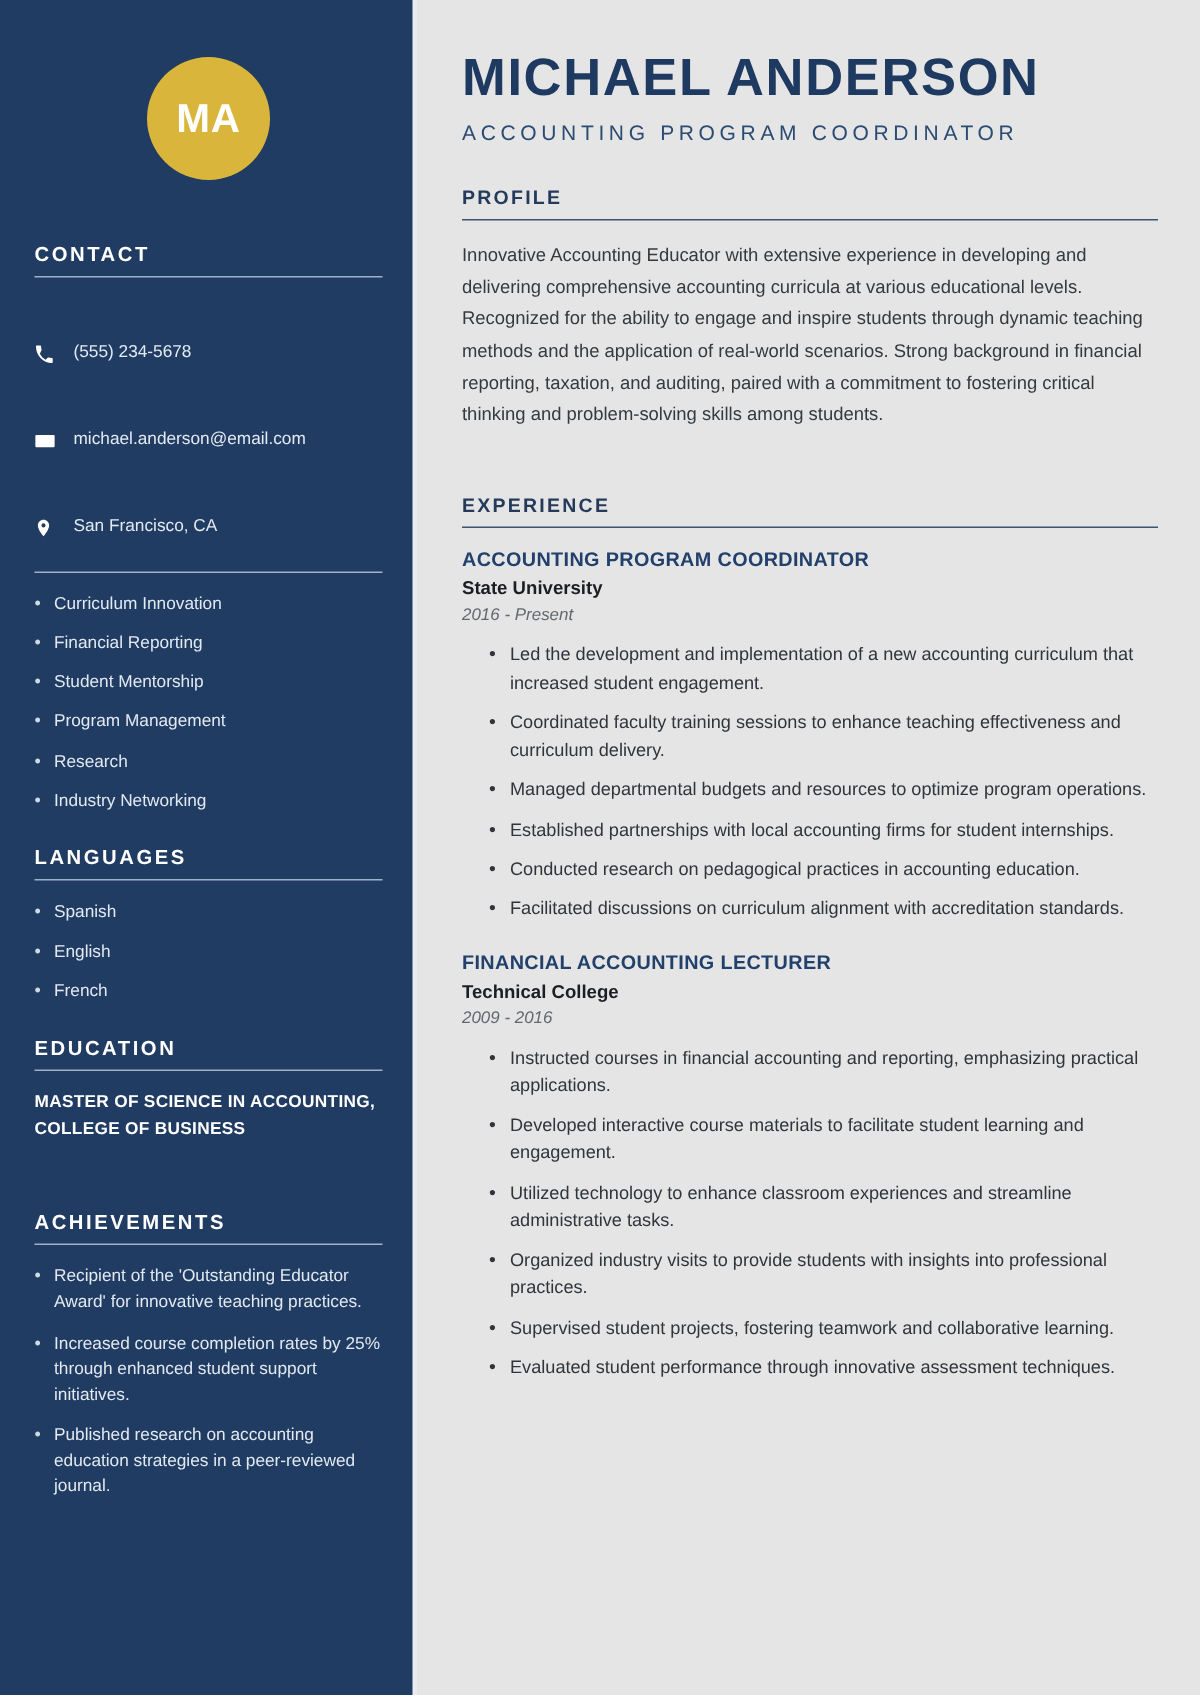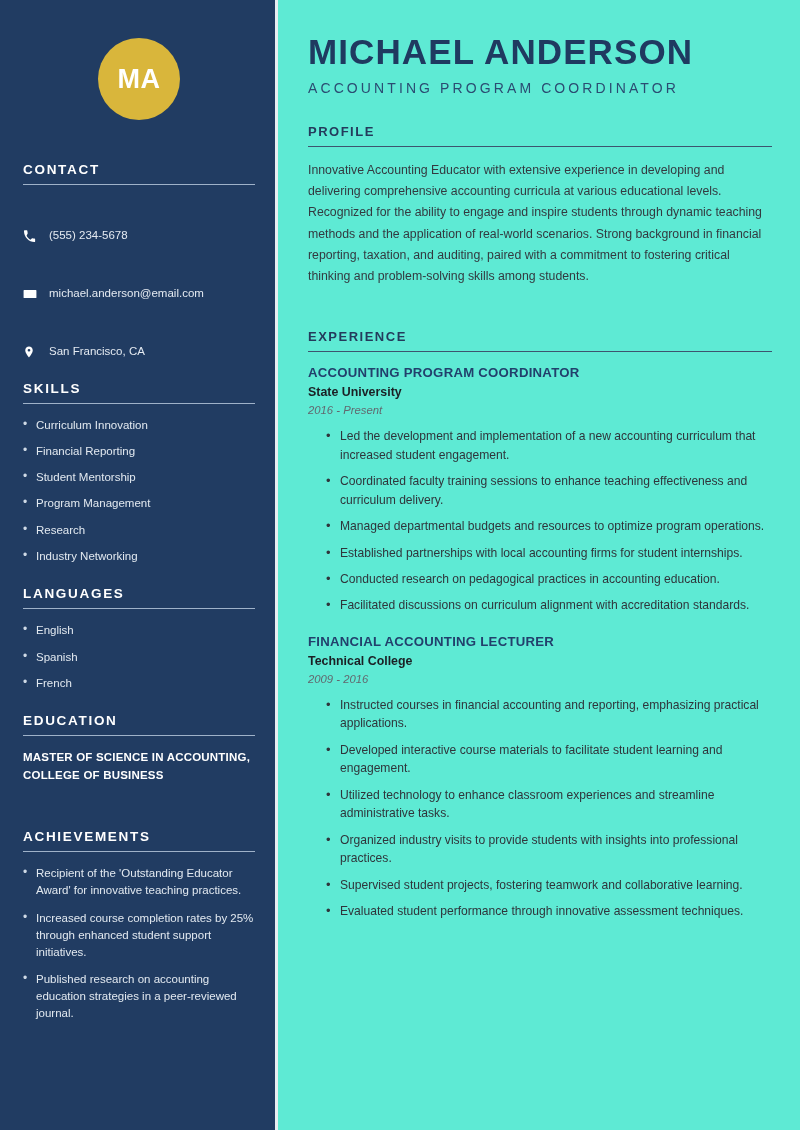--- a/index.html
+++ b/index.html
@@ -113,21 +113,21 @@
     font-size: 11.5px;
     font-weight: bold;
     line-height: 1.55;
     letter-spacing: 0.2px;
   }
 
   
   .main {
     flex: 1;
     padding: 34px 28px 0 30px;
-    background: #5eead4;
+    background: #e5e5e5;
   }
 
   .name {
     color: #1f3a60;
     font-size: 35px;
     font-weight: bold;
     letter-spacing: 1.1px;
     line-height: 1.05;
   }
   .job-subtitle {
@@ -234,38 +234,37 @@
         <span class="ic">
           <svg width="12" height="14" viewBox="0 0 24 24" fill="#ffffff">
             <path d="M12 1C7.9 1 4.5 4.4 4.5 8.5 4.5 14.4 12 23 12 23s7.5-8.6 7.5-14.5C19.5 4.4 16.1 1 12 1zm0 10.2a2.7 2.7 0 1 1 0-5.4 2.7 2.7 0 0 1 0 5.4z"></path>
           </svg>
         </span>
         <span>San Francisco, CA</span>
       </div>
     </section>
 
     <section class="side-section">
-      <div class="side-head">SKILLS</div>
       <div class="side-rule"></div>
       <ul class="side-list">
         <li>Curriculum Innovation</li>
         <li>Financial Reporting</li>
         <li>Student Mentorship</li>
         <li>Program Management</li>
         <li>Research</li>
         <li>Industry Networking</li>
       </ul>
     </section>
 
     <section class="side-section">
       <div class="side-head">LANGUAGES</div>
       <div class="side-rule"></div>
       <ul class="side-list">
+        <li>Spanish</li>
         <li>English</li>
-        <li>Spanish</li>
         <li>French</li>
       </ul>
     </section>
 
     <section class="side-section">
       <div class="side-head">EDUCATION</div>
       <div class="side-rule"></div>
       <div class="edu-entry">MASTER OF SCIENCE IN ACCOUNTING, COLLEGE OF BUSINESS</div>
     </section>
 

